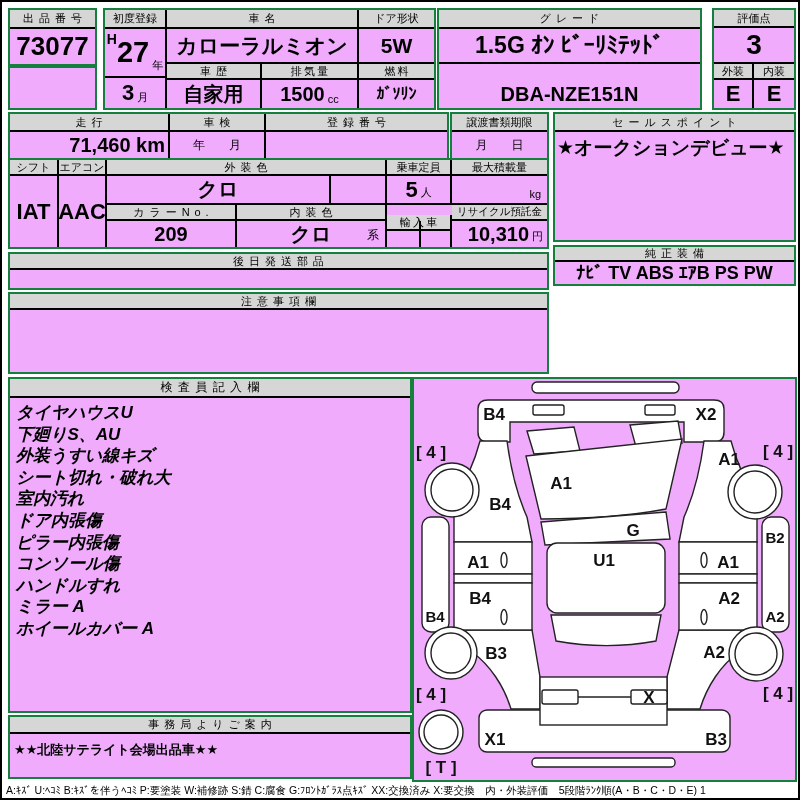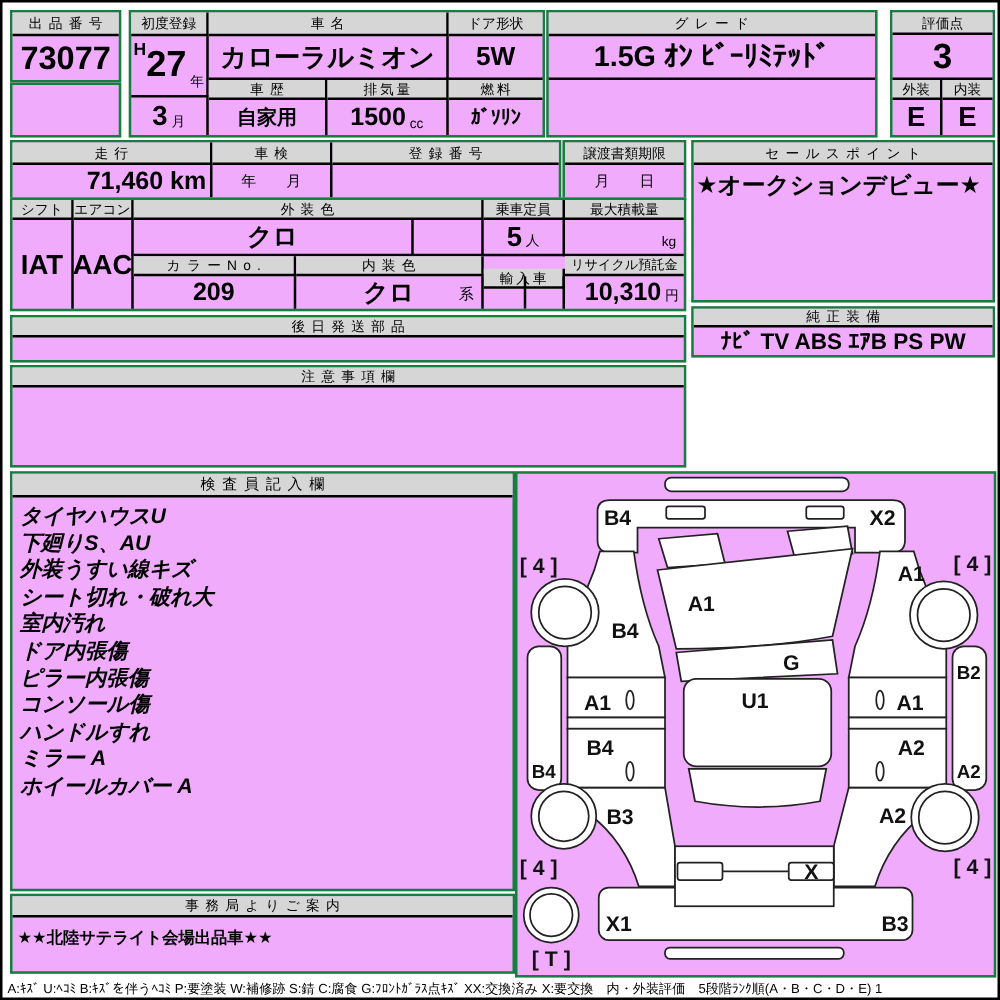--- a/index.html
+++ b/index.html
@@ -50,33 +50,34 @@
     </div>
     <div class="cell br val" style="left:0;top:68px;width:62px;height:30px">
       <span style="font-size:22px">3</span>
         <span class="unit">月</span>
     </div>
     <div class="cell hdr sp bb br" style="left:62px;top:0;width:192px;height:19px">車名</div>
     <div class="cell val br bb" style="left:62px;top:19px;width:192px;height:35px;font-size:21px">カローラルミオン</div>
     <div class="cell hdr bb" style="left:254px;top:0;width:75px;height:19px">ドア形状</div>
     <div class="cell val bb" style="left:254px;top:19px;width:75px;height:35px;font-size:21px">5W</div>
     <div class="cell hdr sp bb br" style="left:62px;top:54px;width:95px;height:16px">車歴</div>
-    <div class="cell val br" style="left:62px;top:70px;width:95px;height:28px;font-size:16px">自家用</div>
+    <div class="cell val br" style="left:62px;top:70px;width:95px;height:28px;font-size:20px">自家用</div>
     <div class="cell hdr sp2 bb br" style="left:157px;top:54px;width:97px;height:16px">排気量</div>
     <div class="cell val br" style="left:157px;top:70px;width:97px;height:28px">
       <span style="font-size:20px">1500</span>
         <span class="unit">cc</span>
     </div>
     <div class="cell hdr sp2 bb" style="left:254px;top:54px;width:75px;height:16px">燃料</div>
     <div class="cell val" style="left:254px;top:70px;width:75px;height:28px;font-size:16px">ｶﾞｿﾘﾝ</div>
   </div>
 
   <div class="box" style="left:435px;top:6px;width:265px;height:102px">
     <div class="cell hdr sp bb" style="left:0;top:0;width:261px;height:19px">グレード</div>
     <div class="cell val bb" style="left:0;top:19px;width:261px;height:35px;font-size:23px">1.5G ｵﾝ ﾋﾞｰﾘﾐﾃｯﾄﾞ</div>
+    <div class="cell val" style="left:0;top:70px;width:261px;height:28px;font-size:20px">DBA-NZE151N</div>
   </div>
 
   <div class="box" style="left:710px;top:6px;width:84px;height:102px">
     <div class="cell hdr bb" style="left:0;top:0;width:80px;height:18px">評価点</div>
     <div class="cell val bb" style="left:0;top:18px;width:80px;height:36px;font-size:28px">3</div>
     <div class="cell hdr bb br" style="left:0;top:54px;width:40px;height:16px">外装</div>
     <div class="cell hdr bb" style="left:40px;top:54px;width:40px;height:16px">内装</div>
     <div class="cell val br" style="left:0;top:70px;width:40px;height:28px;font-size:22px">E</div>
     <div class="cell val" style="left:40px;top:70px;width:40px;height:28px;font-size:22px">E</div>
   </div>

